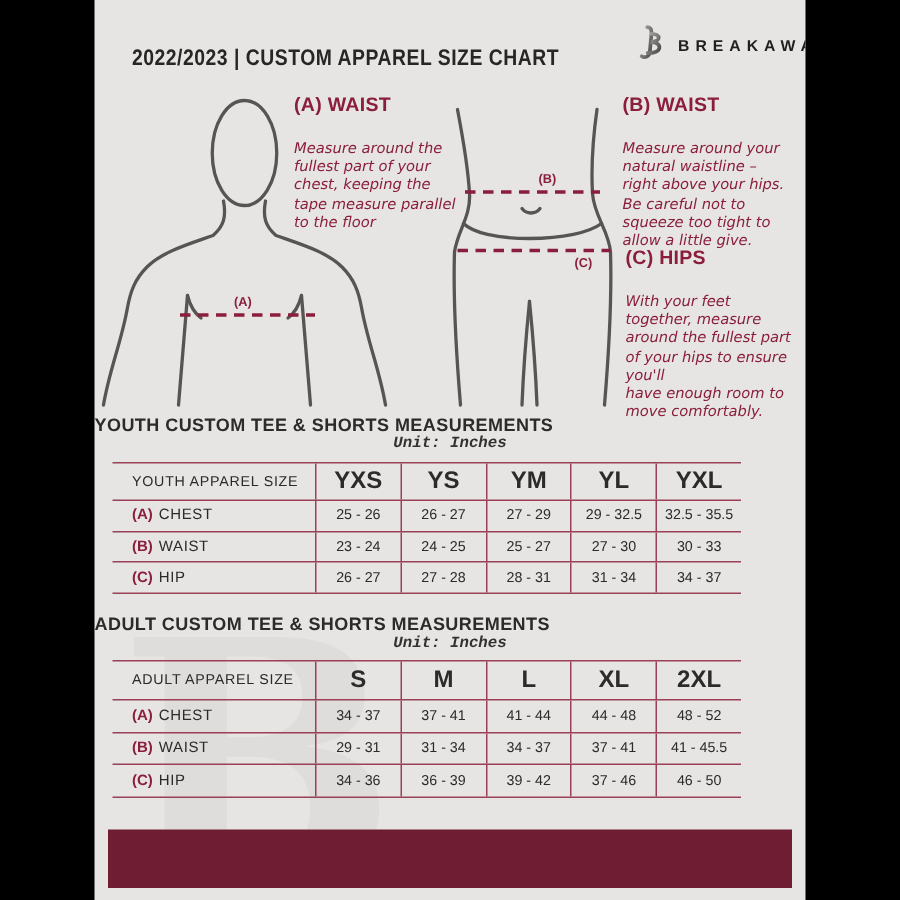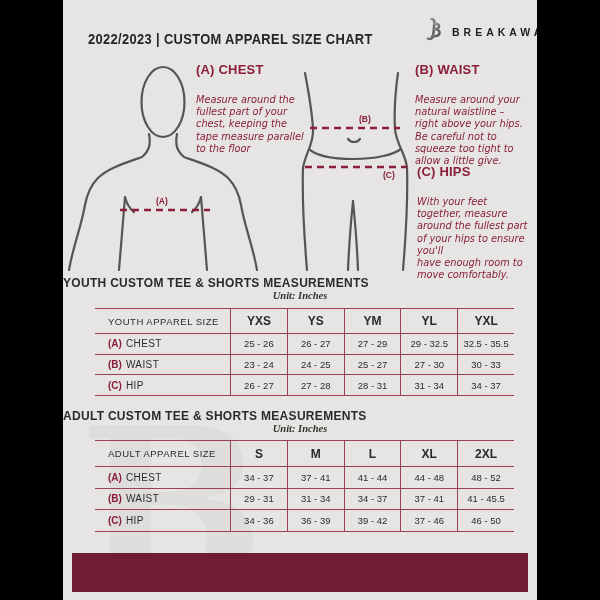--- a/index.html
+++ b/index.html
@@ -34,34 +34,34 @@
             font-size:9.8px; line-height:12.2px; color:var(--maroon,#8a1e3c); white-space:pre-line; }
   .dash-label { position:absolute; font-size:8.5px; font-weight:700; color:var(--maroon,#8a1e3c); }
   .dl-a { left:93px;  top:138px; }
   .dl-b { left:296px; top:56px; }
   .dl-c { left:320px; top:112px; }
 
   
   .tbl-title { position:absolute; left:0; width:474px; text-align:left; font-weight:700;
                font-size:12px; letter-spacing:.3px; color:#2c2b2a; }
   .tbl-unit  { position:absolute; left:0; width:474px; text-align:center; font-style:italic;
-               font-weight:700; font-size:10.5px; color:#34322f; font-family:Liberation Serif, serif; }
+               font-weight:700; font-size:10.5px; color:#34322f; font-family:Liberation Mono, monospace; }
   .yt-title { top:276px; }  .yt-unit { top:290px; }
   .ad-title { top:409px; }  .ad-unit { top:423px; }
-  .size-table { position:absolute; left:32px; width:419px; border-top:1.5px solid var(--table-line,#9a4158); }
+  .size-table { position:absolute; left:12px; width:419px; border-top:1.5px solid var(--table-line,#9a4158); }
   .yt-table { top:308px; }
   .ad-table { top:440px; }
   .t-row { display:grid; grid-template-columns:135px repeat(5,1fr);
            border-bottom:1.5px solid var(--table-line,#9a4158); }
   .yt-table .t-row.hdr { height:25px; }   .yt-table .t-row.data { height:20.7px; }
   .ad-table .t-row.hdr { height:26px; }   .ad-table .t-row.data { height:21.6px; }
   .t-cell { display:flex; align-items:center; justify-content:center; font-size:9.5px;
             color:#2c2b2a; border-left:1.2px solid var(--table-line,#9a4158); }
   .t-cell:first-child { border-left:none; justify-content:flex-start; padding-left:13px; }
-  .t-row.hdr .t-cell { font-weight:700; font-size:12px; }
+  .t-row.hdr .t-cell { font-weight:700; font-size:16px; }
   .t-row.hdr .t-cell:first-child { font-weight:400; font-size:9.5px; letter-spacing:.5px; }
   .row-prefix { color:var(--maroon,#8a1e3c); font-weight:700; margin-right:4px; font-size:10px; }
   .row-label { font-size:10px; letter-spacing:.4px; }
 
   
   .footer { position:absolute; left:9px; top:553px; width:456px; height:39px;
             background:var(--footer-bar,#6f1d33); }
 
   svg .outline { fill:none; stroke:var(--figure-outline,#565553); stroke-width:2.2; stroke-linecap:round; }
   svg .dash { stroke:var(--maroon,#8a1e3c); stroke-width:2.4; stroke-dasharray:7 5; }
@@ -118,21 +118,21 @@
           <line x1="247" y1="70" x2="337" y2="70"></line>
           <line x1="242" y1="109" x2="344" y2="109"></line>
         </g>
       </svg>
 
       <span class="dash-label dl-a">(A)</span>
       <span class="dash-label dl-b">(B)</span>
       <span class="dash-label dl-c">(C)</span>
 
       <div class="m-block m-chest">
-        <div class="m-head">(A) CHEST</div>
+        <div class="m-head">(A) WAIST</div>
         <div class="m-body">Measure around the
 fullest part of your
 chest, keeping the
 tape measure parallel
 to the floor</div>
       </div>
       <div class="m-block m-waist">
         <div class="m-head">(B) WAIST</div>
         <div class="m-body">Measure around your
 natural waistline –

